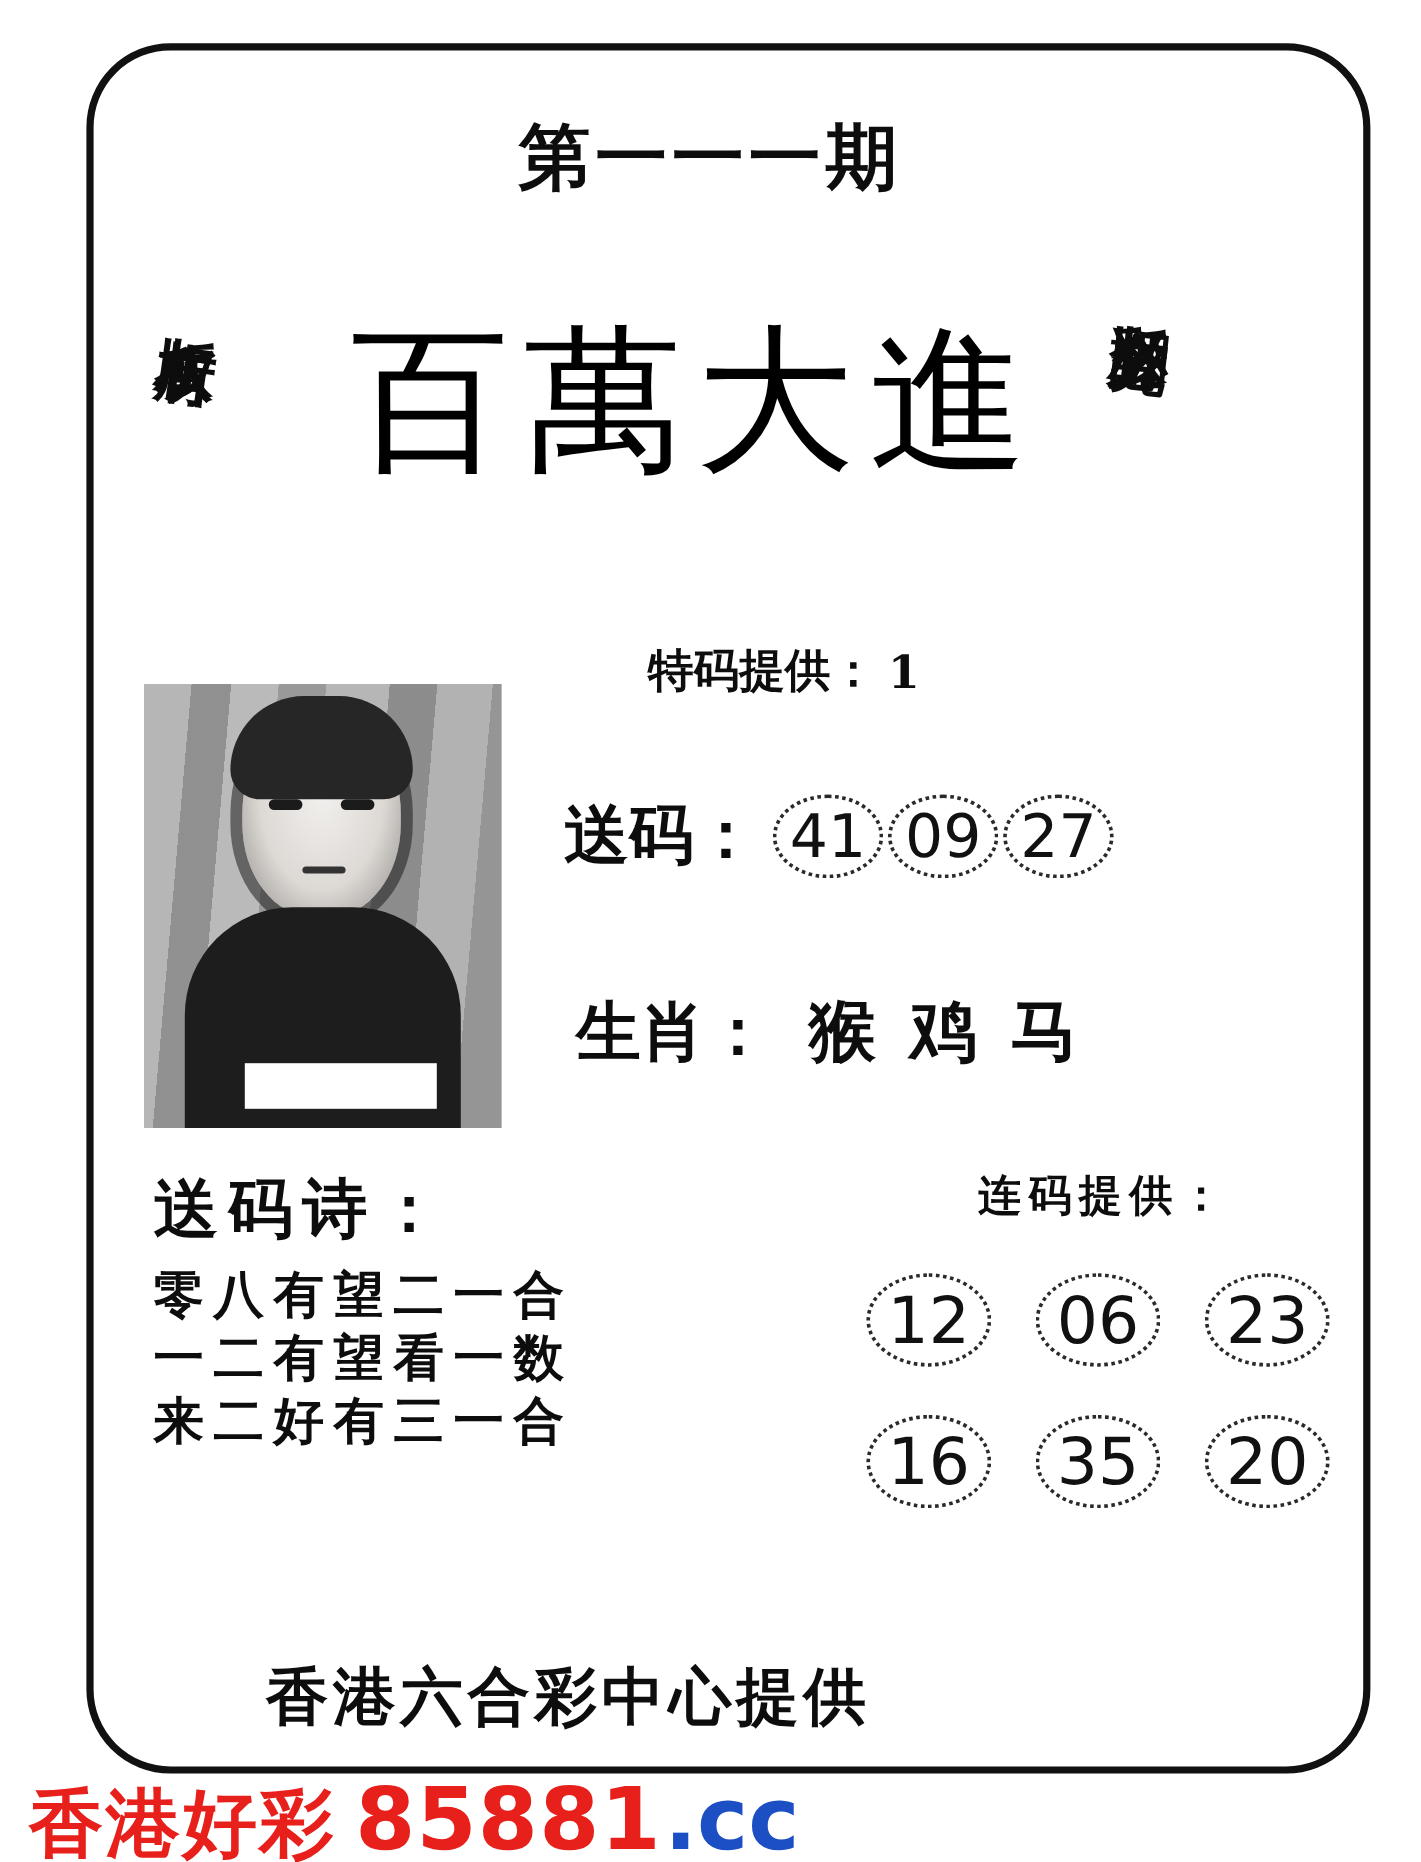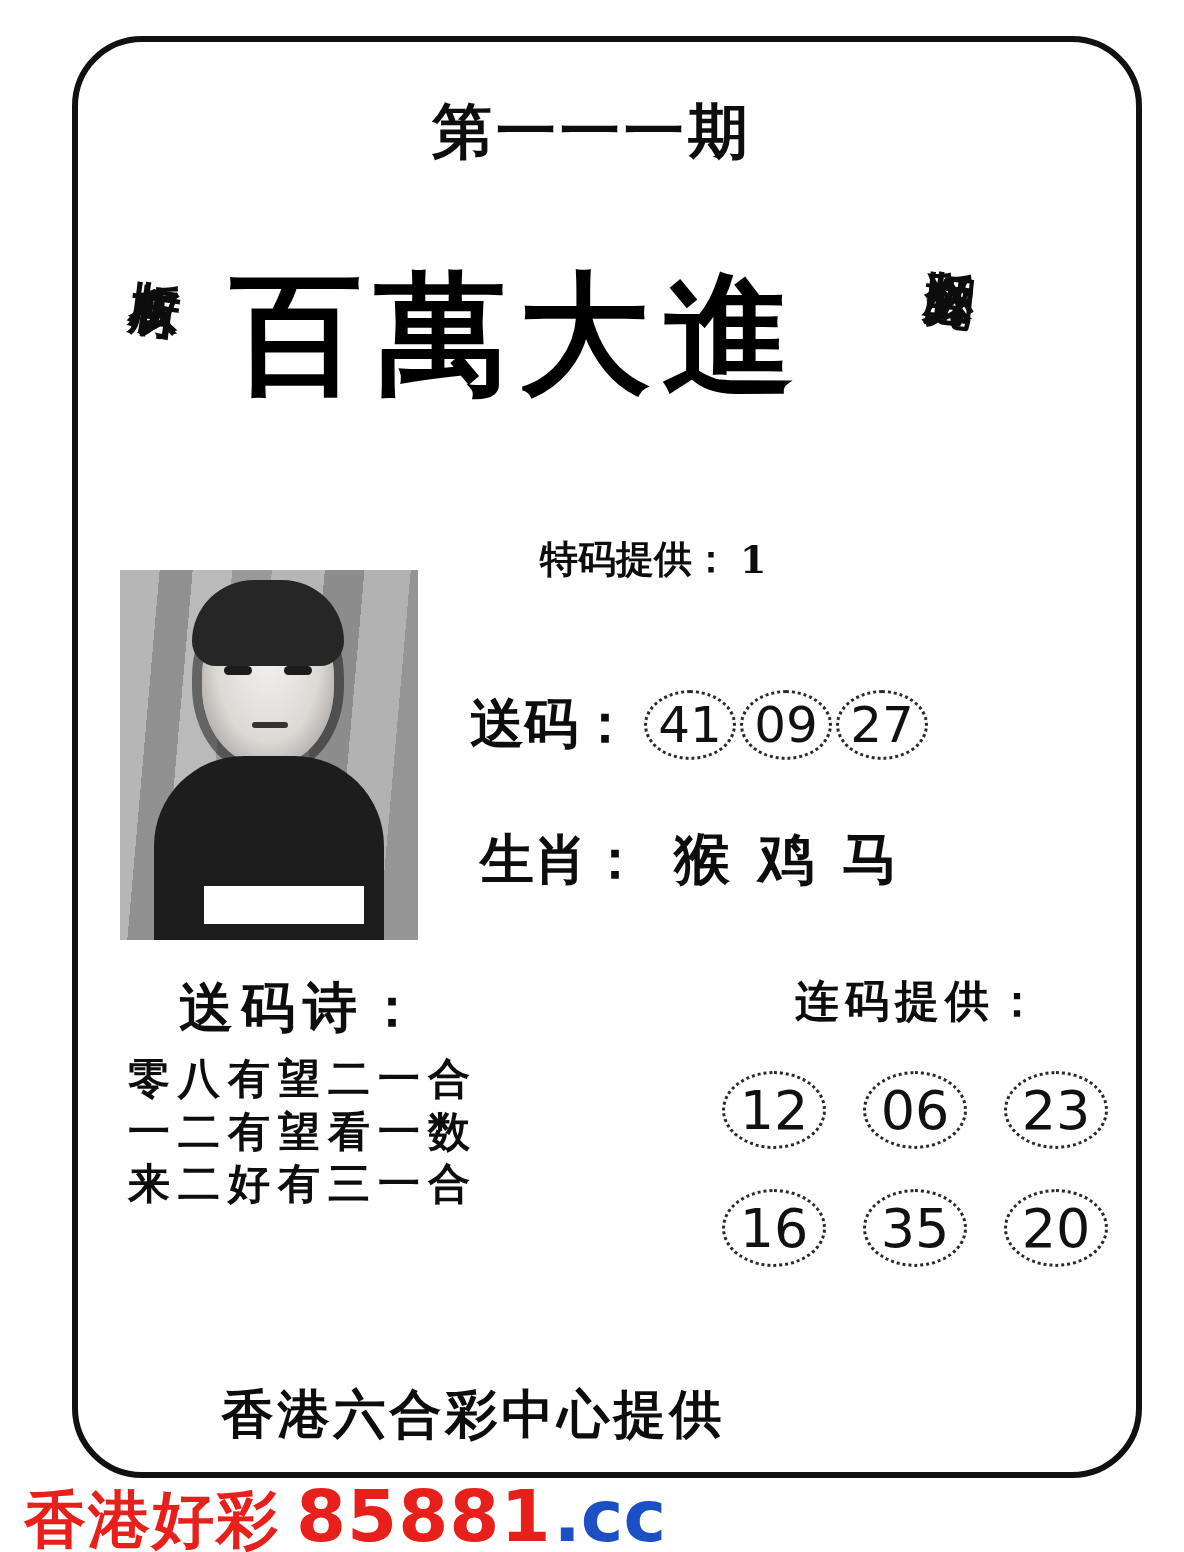--- a/index.html
+++ b/index.html
@@ -48,23 +48,24 @@
     color: #0d0d0d;
     letter-spacing: 4px;
   }
 
   
   .main-title {
     position: absolute;
     left: 230px;
     top: 268px;
     width: 700px;
+    text-align: center;
     font-family: "DejaVu Serif", serif;
     font-size: 132px;
-    font-weight: bold;
+    font-weight: normal;
     color: #000000;
     letter-spacing: 12px;
     line-height: 1;
     white-space: nowrap;
   }
 
   
   .side-vert {
     position: absolute;
     font-family: "DejaVu Serif", serif;
@@ -167,21 +168,21 @@
     display: flex;
     align-items: center;
   }
   .te-line {
     left: 540px;
     top: 534px;
     font-size: 38px;
   }
   .song-line {
     left: 470px;
-    top: 688px;
+    top: 660px;
     font-size: 54px;
   }
   .sheng-line {
     left: 480px;
     top: 822px;
     font-size: 54px;
   }
   .label { margin-right: 10px; }
 
   .ball {
@@ -209,21 +210,20 @@
   }
 
   
   .poem {
     position: absolute;
     left: 128px;
     top: 972px;
     font-family: "DejaVu Serif", serif;
     font-weight: bold;
     color: #0d0d0d;
-    text-align: center;
   }
   .poem-title {
     font-size: 54px;
     letter-spacing: 8px;
     margin-bottom: 8px;
   }
   .poem-line {
     font-size: 42px;
     letter-spacing: 8px;
     line-height: 1.25;
@@ -233,21 +233,21 @@
   
   .lian {
     position: absolute;
     left: 720px;
     top: 972px;
     width: 400px;
     text-align: center;
   }
   .lian-title {
     font-family: "DejaVu Serif", serif;
-    font-size: 44px;
+    font-size: 36px;
     font-weight: bold;
     color: #0d0d0d;
     letter-spacing: 6px;
     white-space: nowrap;
   }
   .lian-row {
     display: flex;
     justify-content: space-between;
     width: 390px;
     margin-top: 40px;

